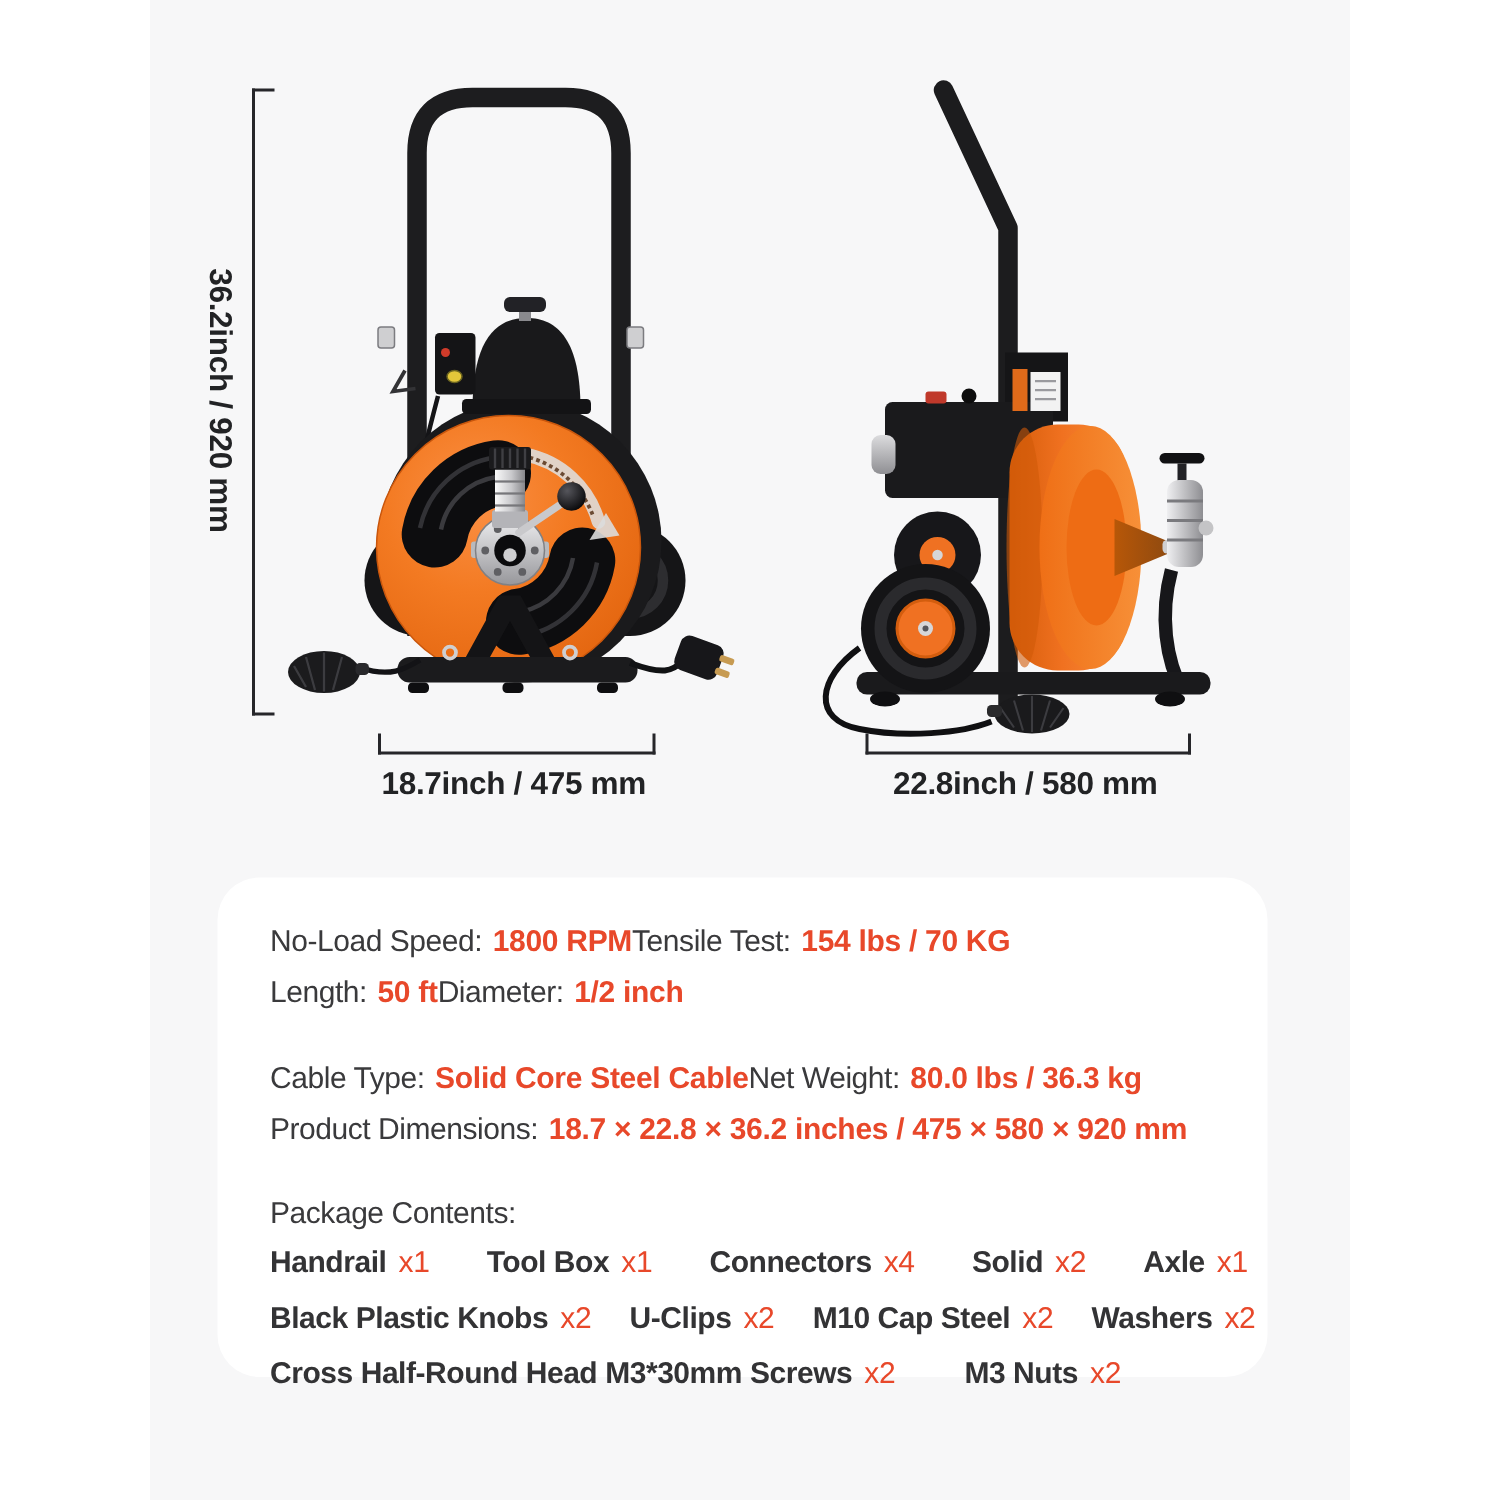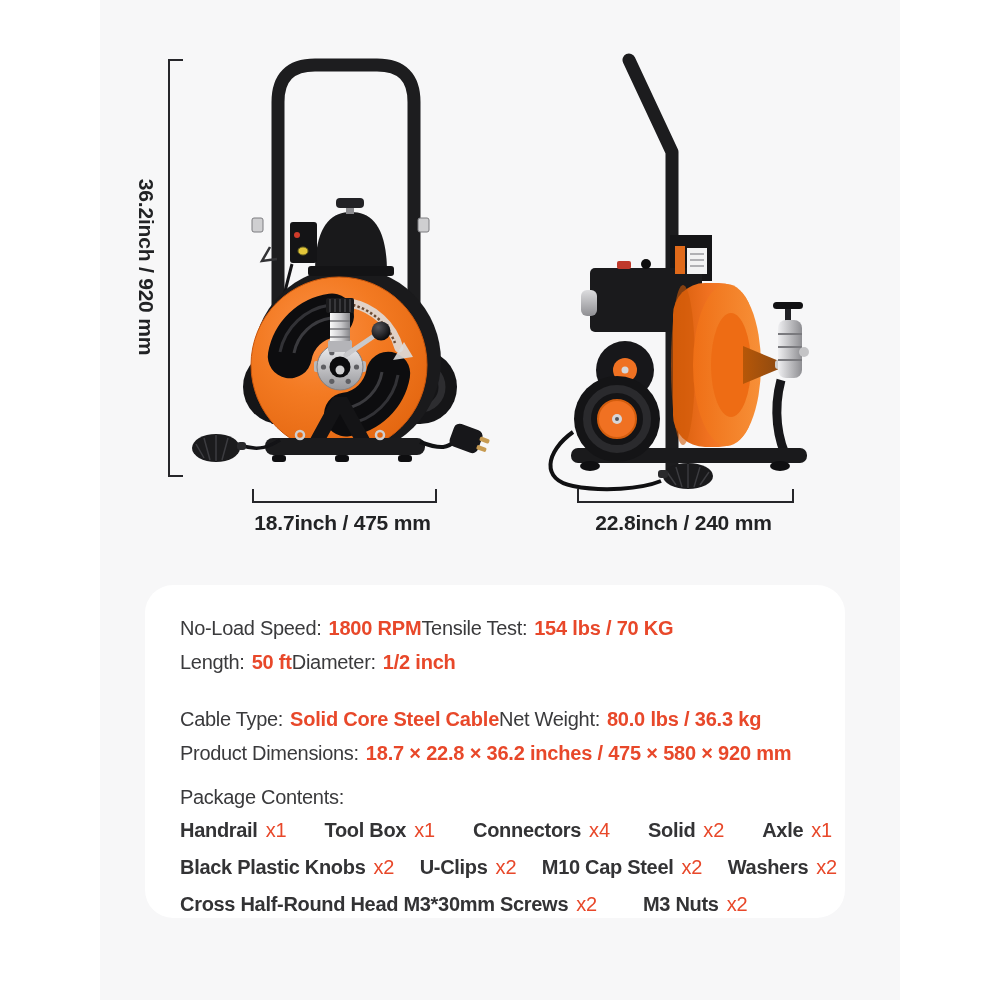--- a/index.html
+++ b/index.html
@@ -29,21 +29,21 @@
   .panel{position:absolute;left:145px;top:585px;width:700px;height:333px;
     background:#ffffff;border-radius:28px;box-sizing:border-box;padding:26px 35px 0 35px;}
   .spec-row{display:flex;align-items:center;height:34px;}
   .spec-row.r1{width:600px;}
   .spec-row.r2{width:596px;}
   .spec-row.r3{width:640px;margin-top:23px;}
   .spec-row.r4{width:auto;justify-content:flex-start;}
   .spec-item{white-space:nowrap;}
   .spec-label{font-size:20px;color:#3a3a3c;letter-spacing:-0.3px;}
   .spec-value{font-size:20px;font-weight:700;color:#e8482a;letter-spacing:-0.2px;margin-left:7px;}
-  .pkg-title{margin-top:12px;height:30px;display:flex;align-items:center;
+  .pkg-title{margin-top:24px;height:30px;display:flex;align-items:center;
     font-size:20px;color:#3a3a3c;letter-spacing:-0.3px;}
   .pkg-row{display:flex;align-items:center;height:37px;justify-content:space-between;}
   .pkg-row.p1{width:652px;}
   .pkg-row.p2{width:657px;}
   .pkg-row.p3{width:auto;justify-content:flex-start;gap:46px;}
   .pkg-item{white-space:nowrap;}
   .pkg-name{font-size:20px;font-weight:700;color:#333335;letter-spacing:-0.3px;}
   .pkg-qty{font-size:20px;color:#e8482a;margin-left:8px;letter-spacing:-0.2px;}
 </style>
 </head>
@@ -260,21 +260,21 @@
     <g>
       <ellipse cx="143" cy="436" rx="25" ry="13" fill="#1a1a1c"></ellipse>
       <path d="M 143,424 L 143,448 M 131,427 L 137,447 M 155,427 L 149,447 M 122,432 L 131,445 M 164,432 L 155,445" stroke="#3c3c40" stroke-width="1.4" fill="none"></path>
       <rect x="113" y="430" width="10" height="8" rx="3" fill="#2a2a2c"></rect>
     </g>
   </svg>
 
   <div class="hbracket hb1"></div>
   <div class="hbracket hb2"></div>
   <div class="hlabel hl1">18.7inch / 475 mm</div>
-  <div class="hlabel hl2">22.8inch / 240 mm</div>
+  <div class="hlabel hl2">22.8inch / 580 mm</div>
 
   <div class="panel">
     <div class="spec-row r1">
       <span class="spec-item">
         <span class="spec-label">No-Load Speed:</span><span class="spec-value">1800 RPM</span>
       </span>
       <span class="spec-item">
         <span class="spec-label">Tensile Test:</span><span class="spec-value">154 lbs / 70 KG</span>
       </span>
     </div>

